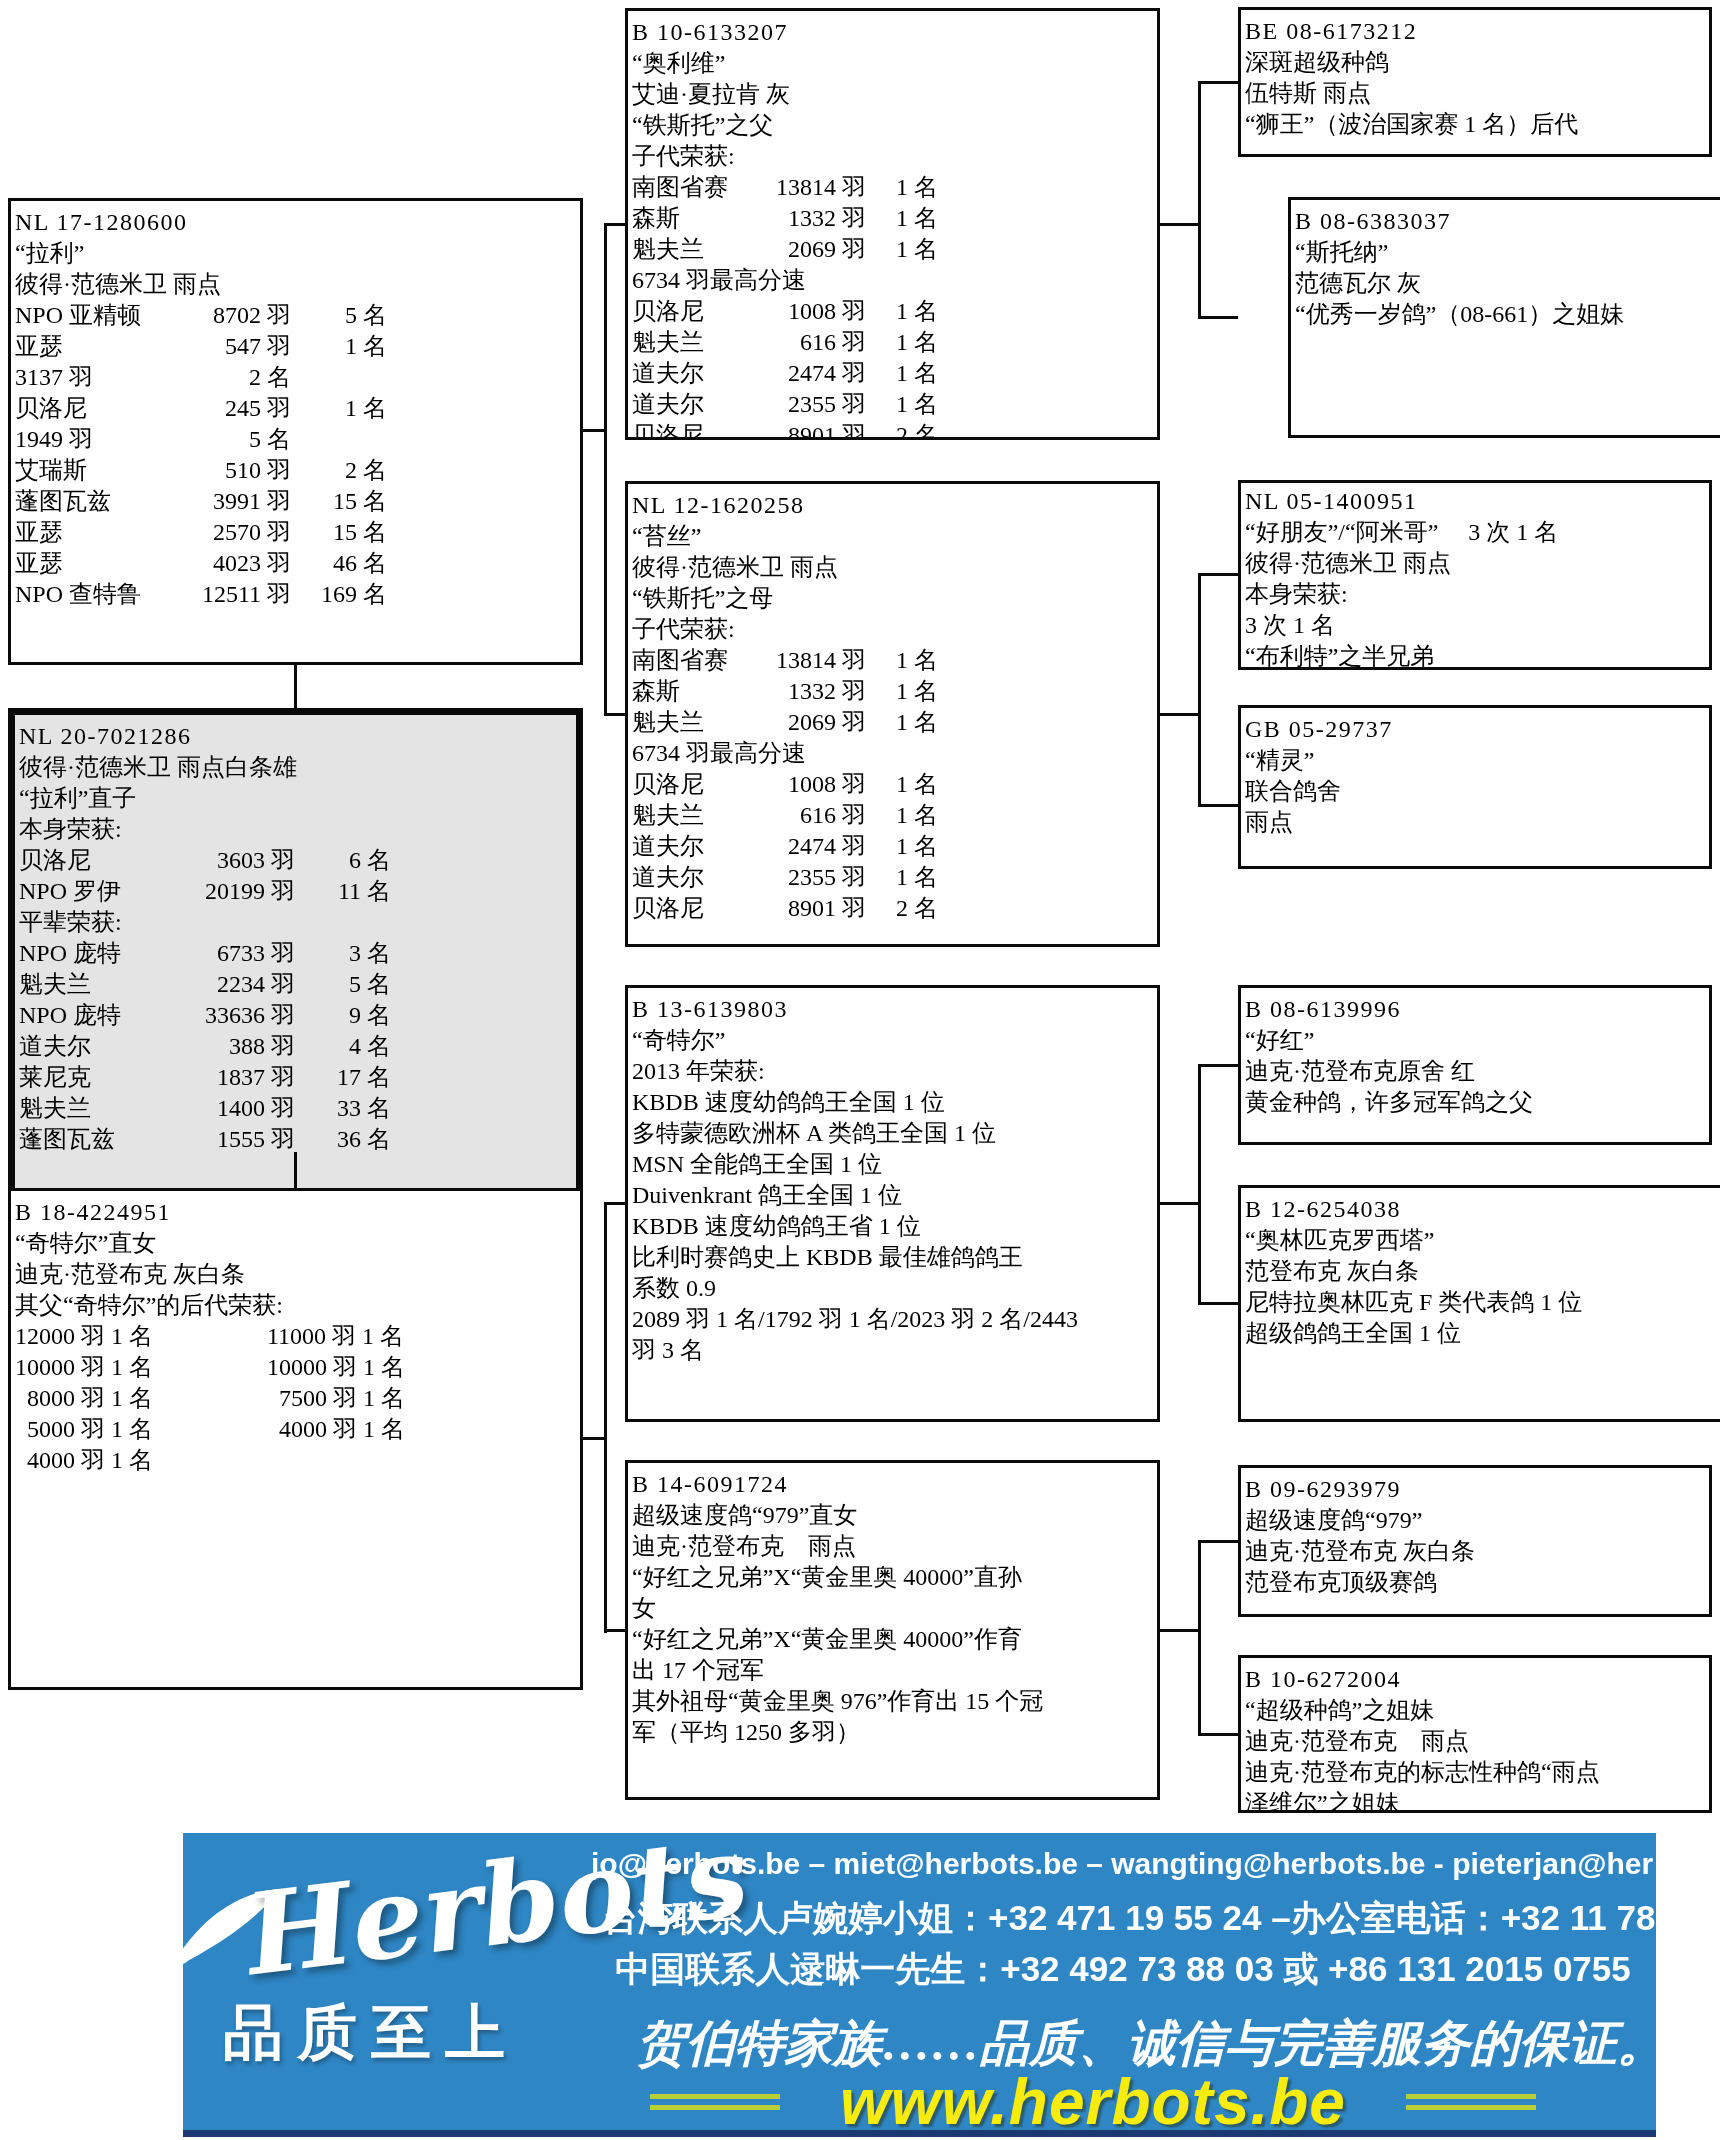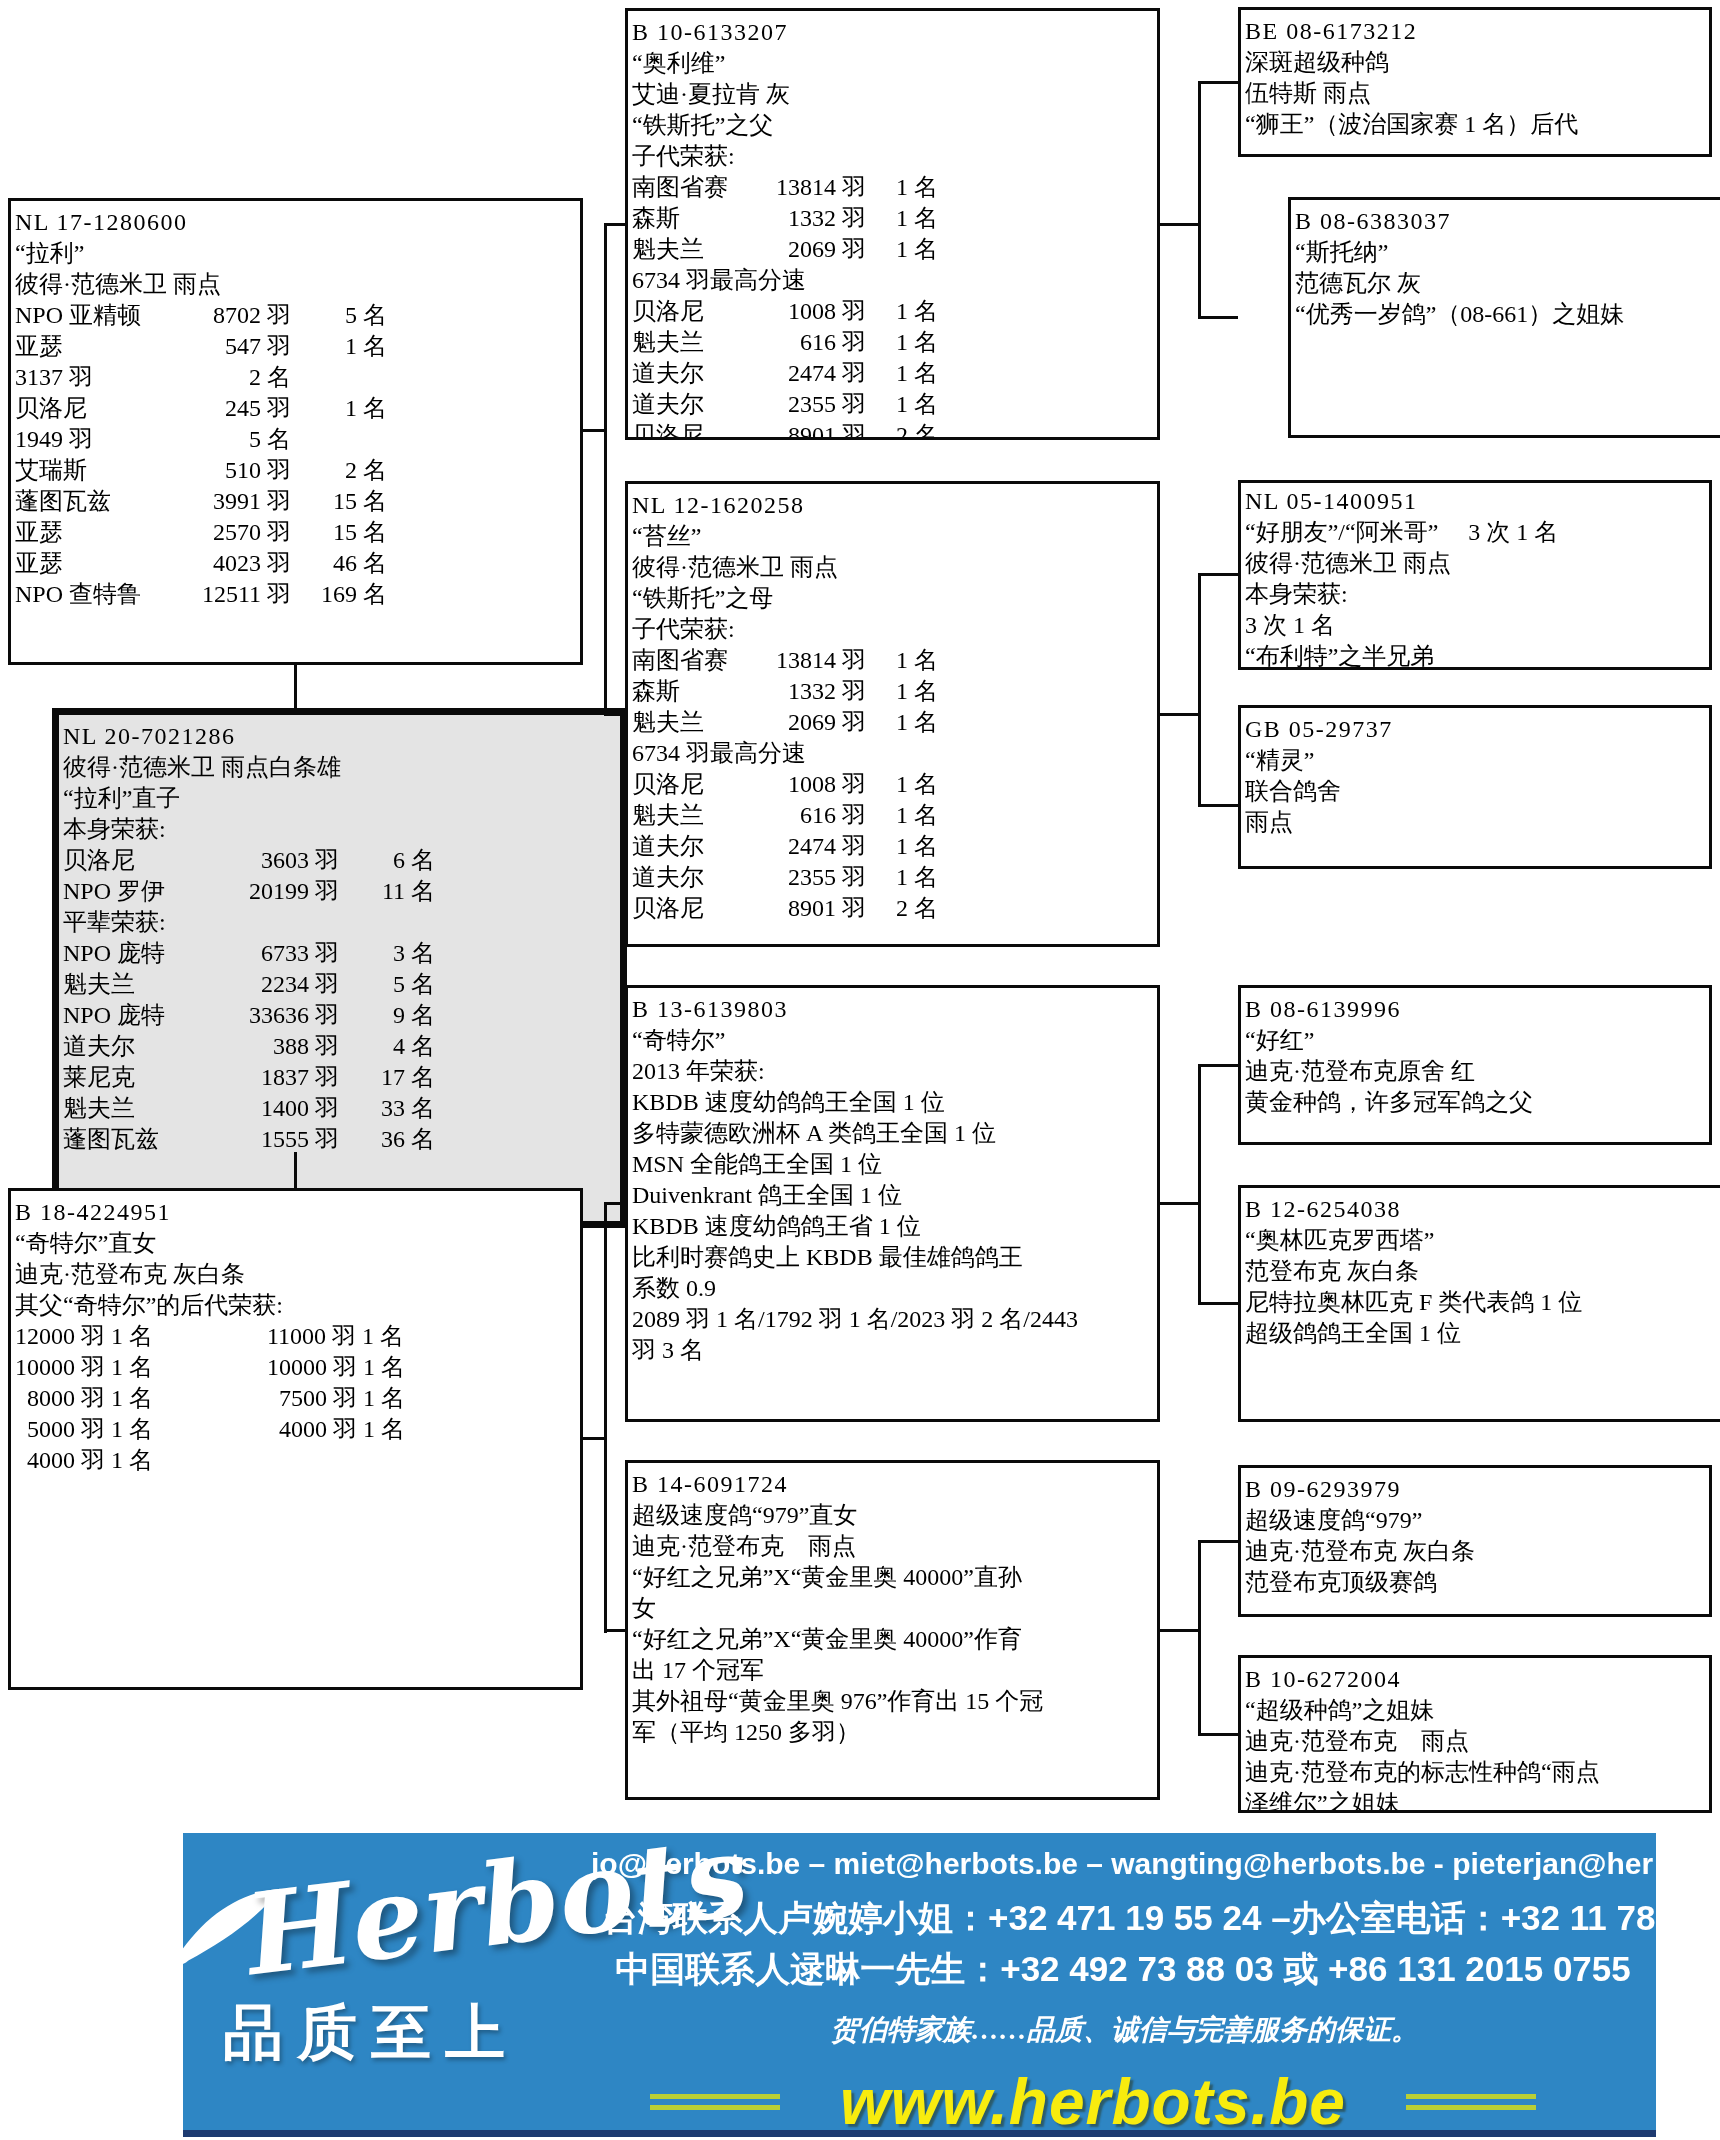--- a/index.html
+++ b/index.html
@@ -11,21 +11,21 @@
   .box>div:first-child{letter-spacing:1.5px;}
   .box .line{white-space:pre-wrap;}
   .row3{display:grid;grid-template-columns:1fr 122px 96px;width:372px;}
   .row3 .c2,.row3 .c3{text-align:right;white-space:pre;}
   .col-m .row3{width:306px;grid-template-columns:1fr 112px 72px;}
   .row2{display:grid;grid-template-columns:252px 1fr;}
   .row2 span{white-space:pre;}
   .hl{background:#e4e4e4;border-width:7px;}
   
   .pos-l1{left:8px;top:198px;width:575px;height:467px;}
-  .pos-l2{left:8px;top:708px;width:575px;height:520px;margin-left:44px;}
+  .pos-l2{left:8px;top:708px;width:575px;height:520px;}
   .pos-l3{left:8px;top:1188px;width:575px;height:502px;}
   .pos-m1{left:625px;top:8px;width:535px;height:432px;}
   .pos-m2{left:625px;top:481px;width:535px;height:466px;}
   .pos-m3{left:625px;top:985px;width:535px;height:437px;}
   .pos-m4{left:625px;top:1460px;width:535px;height:340px;}
   .pos-r1{left:1238px;top:7px;width:474px;height:150px;}
   .pos-r2{left:1288px;top:197px;width:474px;height:241px;}
   .pos-r3{left:1238px;top:480px;width:474px;height:190px;padding-top:3px;}
   .pos-r4{left:1238px;top:705px;width:474px;height:164px;}
   .pos-r5{left:1238px;top:985px;width:474px;height:160px;}
@@ -42,21 +42,21 @@
          text-shadow:4px 5px 6px rgba(0,0,0,.35);}
   .brand-sub{position:absolute;left:40px;top:160px;font-size:60px;font-weight:bold;color:#fff;
              letter-spacing:14px;text-shadow:2px 3px 4px rgba(0,0,0,.3);}
   .feather{position:absolute;left:-12px;top:38px;transform:rotate(14deg);}
   .b-emails{position:absolute;left:408px;top:14px;width:1062px;font-size:30px;font-weight:bold;
             color:#fff;white-space:nowrap;overflow:hidden;text-align:left;}
   .b-tw{position:absolute;left:420px;top:62px;width:1040px;font-size:35px;font-weight:bold;
         color:#fff;text-align:center;white-space:nowrap;}
   .b-cn{position:absolute;left:420px;top:113px;width:1040px;font-size:35px;font-weight:bold;
         color:#fff;text-align:center;white-space:nowrap;}
-  .b-slogan{position:absolute;left:442px;top:178px;width:1000px;font-size:28px;font-weight:bold;
+  .b-slogan{position:absolute;left:454px;top:178px;width:1000px;font-size:49px;font-weight:bold;
             font-style:italic;color:#fff;text-align:center;white-space:nowrap;
             font-family:"Liberation Serif","DejaVu Serif",serif;}
   .b-webrow{position:absolute;left:380px;top:232px;width:1060px;display:flex;align-items:center;
             justify-content:center;gap:60px;}
   .dlines{width:130px;height:16px;border-top:5px solid #b9cf35;border-bottom:5px solid #b9cf35;box-sizing:border-box;}
   .web{font-size:64px;font-weight:bold;font-style:italic;color:#f8ec0e;
        text-shadow:3px 3px 2px rgba(40,40,0,.45);letter-spacing:1px;}
 </style>
 </head>
 <body>

